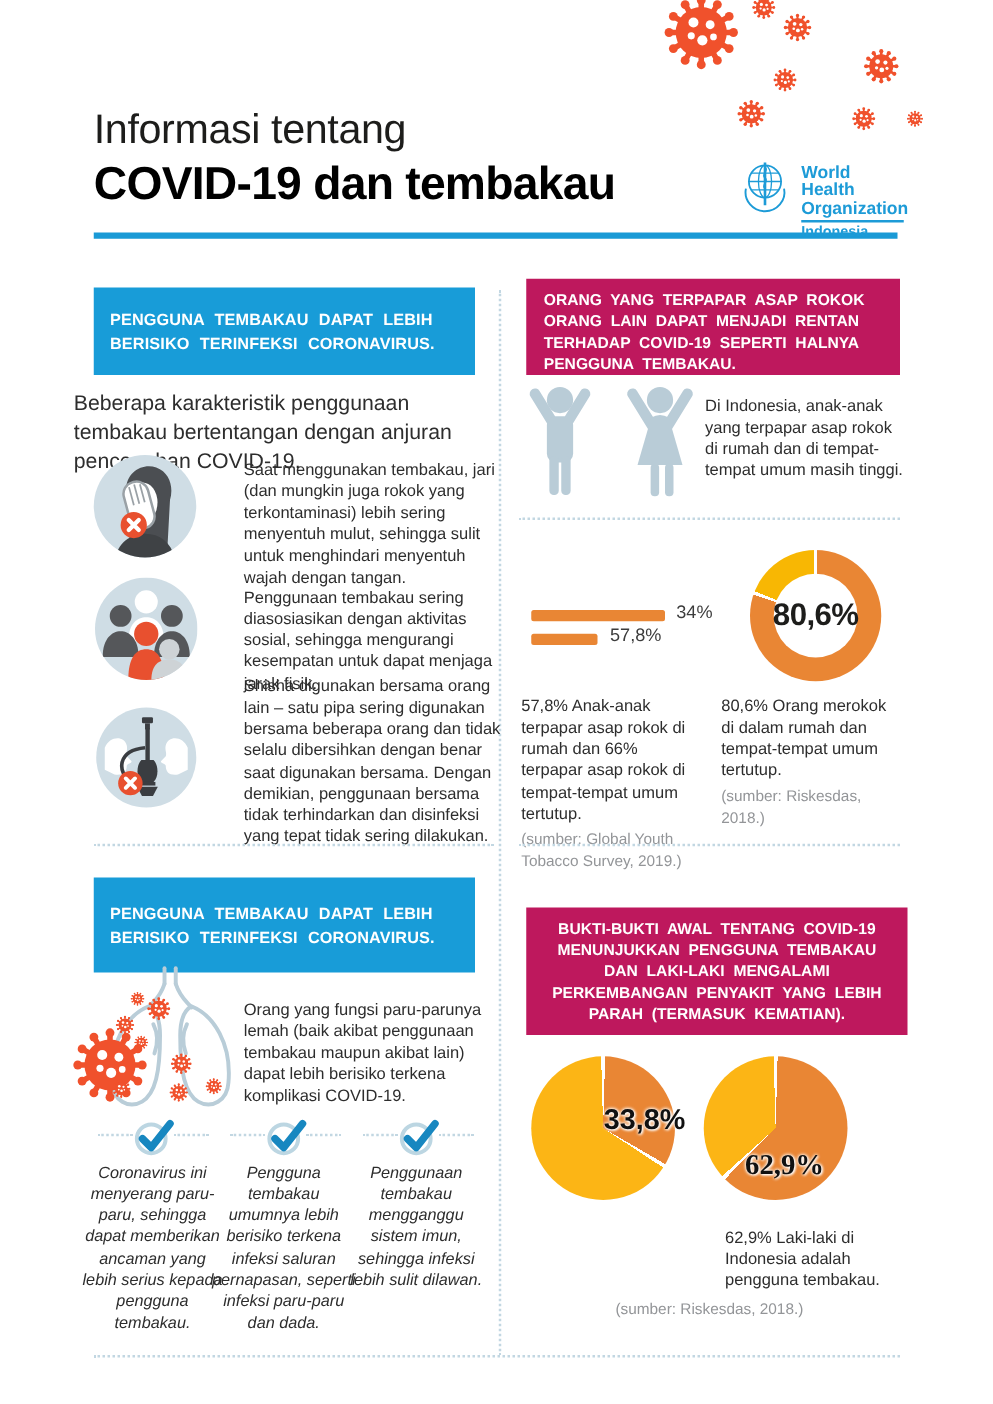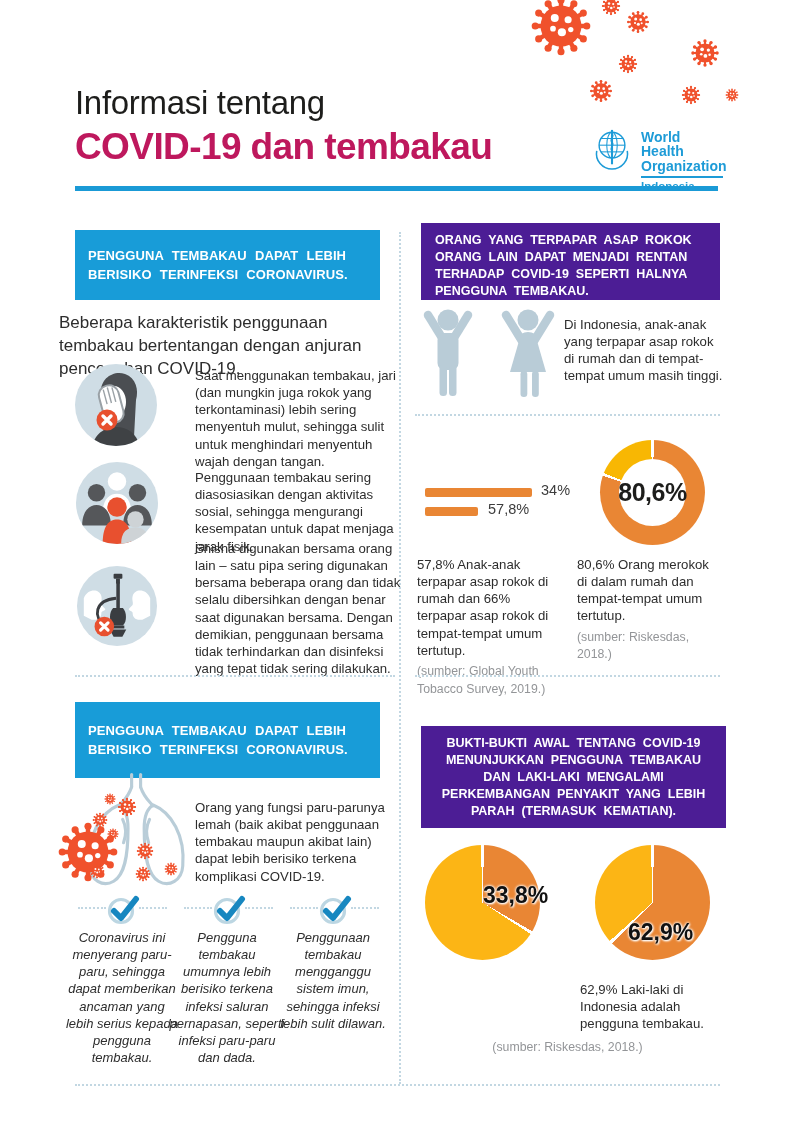--- a/index.html
+++ b/index.html
@@ -2,39 +2,39 @@
 <html><head>
 <meta charset="utf-8">
 <style>
   html,body{margin:0;padding:0;background:#fff;}
   .page{position:relative;width:794px;height:1123px;background:#fff;overflow:hidden;
         font-family:"Liberation Sans",sans-serif;color:#2d2d2d;}
   .abs{position:absolute;}
 
   
   .title1{left:75px;top:84px;font-size:33px;color:#1d1d1b;letter-spacing:-0.3px;}
-  .title2{left:75px;top:126px;font-size:37px;font-weight:bold;color:#be185d;letter-spacing:-0.6px;}
+  .title2{left:75px;top:126px;font-size:37px;font-weight:bold;color:#000000;letter-spacing:-0.6px;}
   .title-rule{left:75px;top:186px;width:643px;height:5px;background:#1a9ad6;}
   .who{left:591px;top:125px;width:134px;display:flex;gap:8px;}
   .who-emblem{width:42px;height:48px;flex:0 0 auto;}
   .who-text{padding-top:5px;}
   .who-org{font-size:14px;font-weight:bold;color:#1d9bd7;line-height:1.02;}
   .who-rule{border-top:2px solid #1d9bd7;margin:3px 0 2px 0;width:82px;}
   .who-country{font-size:11.5px;font-weight:bold;color:#1d9bd7;}
 
   
   .virus{position:absolute;}
 
   
   .bluebox{background:#189cd8;color:#fff;font-weight:bold;box-sizing:border-box;
            font-size:13px;line-height:1.5;word-spacing:4.5px;letter-spacing:0.1px;
            display:flex;align-items:center;padding:10px 13px;}
   .bluebox1{left:75px;top:230px;width:305px;height:70px;}
   .bluebox2{left:75px;top:702px;width:305px;height:76px;}
-  .orangebox{background:#4c1d95;color:#fff;font-weight:bold;box-sizing:border-box;
+  .orangebox{background:#be185d;color:#fff;font-weight:bold;box-sizing:border-box;
              font-size:12.5px;line-height:1.35;word-spacing:3.5px;padding:9px 14px;}
   .orangebox1{left:421px;top:223px;width:299px;height:77px;}
   .orangebox2{left:421px;top:726px;width:305px;height:102px;text-align:center;}
 
   
   .intro{left:59px;top:312px;width:330px;font-size:17px;line-height:1.35;}
   .item-icon{position:absolute;}
   .item-text{position:absolute;left:195px;width:213px;font-size:13.2px;line-height:1.3;}
   .lungs-text{left:195px;top:799px;width:212px;font-size:13.2px;line-height:1.3;}
   .check-text{position:absolute;top:929px;width:116px;text-align:center;font-size:13px;line-height:1.32;font-style:italic;}
@@ -348,21 +348,21 @@
 
   <div class="abs dot-h" style="left:415px;top:675px;width:305px"></div>
 
   <div class="abs orangebox orangebox2">
     <span>BUKTI-BUKTI AWAL TENTANG COVID-19 MENUNJUKKAN PENGGUNA TEMBAKAU DAN LAKI-LAKI MENGALAMI PERKEMBANGAN PENYAKIT YANG LEBIH PARAH (TERMASUK KEMATIAN).</span>
   </div>
 
   <div class="abs pie" style="left: 425px; top: 845px; background: conic-gradient(rgb(255, 255, 255) 0deg, rgb(255, 255, 255) 1.6deg, rgb(233, 134, 52) 1.6deg, rgb(233, 134, 52) 120.08deg, rgb(255, 255, 255) 120.08deg, rgb(255, 255, 255) 123.28deg, rgb(252, 181, 21) 123.28deg, rgb(252, 181, 21) 358.4deg, rgb(255, 255, 255) 358.4deg, rgb(255, 255, 255) 360deg);">
     <div class="pie-label" style="left:58px;top:37px">33,8%</div>
   </div>
-  <div class="abs pie" style="left: 595px; top: 845px; background: conic-gradient(rgb(255, 255, 255) 0deg, rgb(255, 255, 255) 1.6deg, rgb(233, 134, 52) 1.6deg, rgb(233, 134, 52) 224.84deg, rgb(255, 255, 255) 224.84deg, rgb(255, 255, 255) 228.04deg, rgb(252, 181, 21) 228.04deg, rgb(252, 181, 21) 358.4deg, rgb(255, 255, 255) 358.4deg, rgb(255, 255, 255) 360deg);">
+  <div class="abs pie" style="left: 563px; top: 845px; background: conic-gradient(rgb(255, 255, 255) 0deg, rgb(255, 255, 255) 1.6deg, rgb(233, 134, 52) 1.6deg, rgb(233, 134, 52) 224.84deg, rgb(255, 255, 255) 224.84deg, rgb(255, 255, 255) 228.04deg, rgb(252, 181, 21) 228.04deg, rgb(252, 181, 21) 358.4deg, rgb(255, 255, 255) 358.4deg, rgb(255, 255, 255) 360deg); font-family: Liberation Serif, serif;">
     <div class="pie-label" style="left:33px;top:74px">62,9%</div>
   </div>
 
   <div class="caption" style="left:580px;top:981px;width:140px">62,9% Laki-laki di Indonesia adalah pengguna tembakau.</div>
 
   <div class="abs src-bottom">(sumber: Riskesdas, 2018.)</div>
 
   <div class="abs dot-h" style="left:75px;top:1084px;width:645px"></div>
 
 </div>

